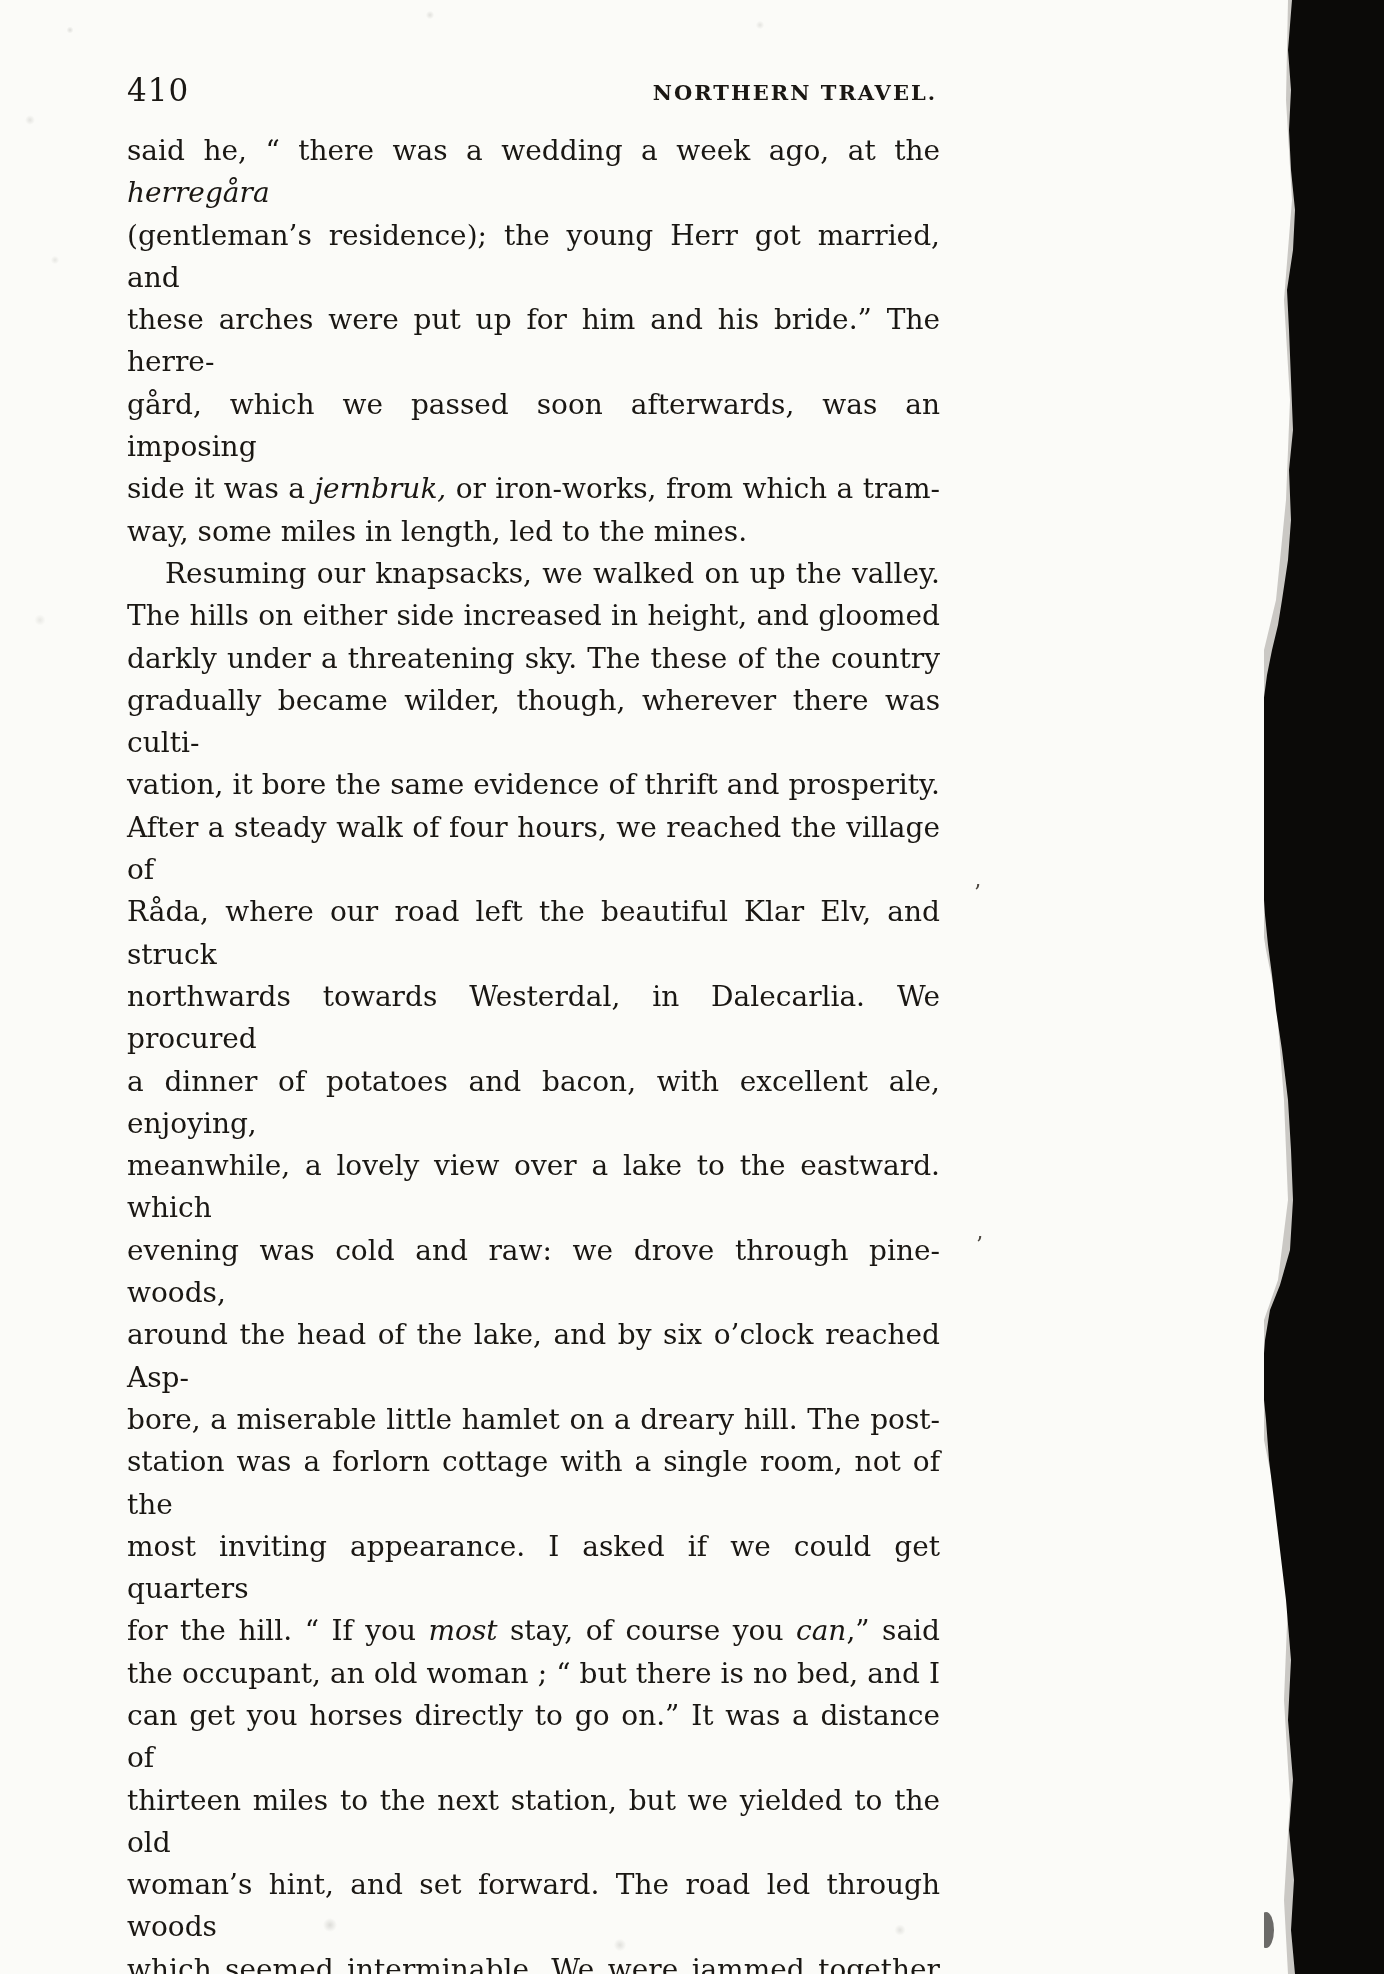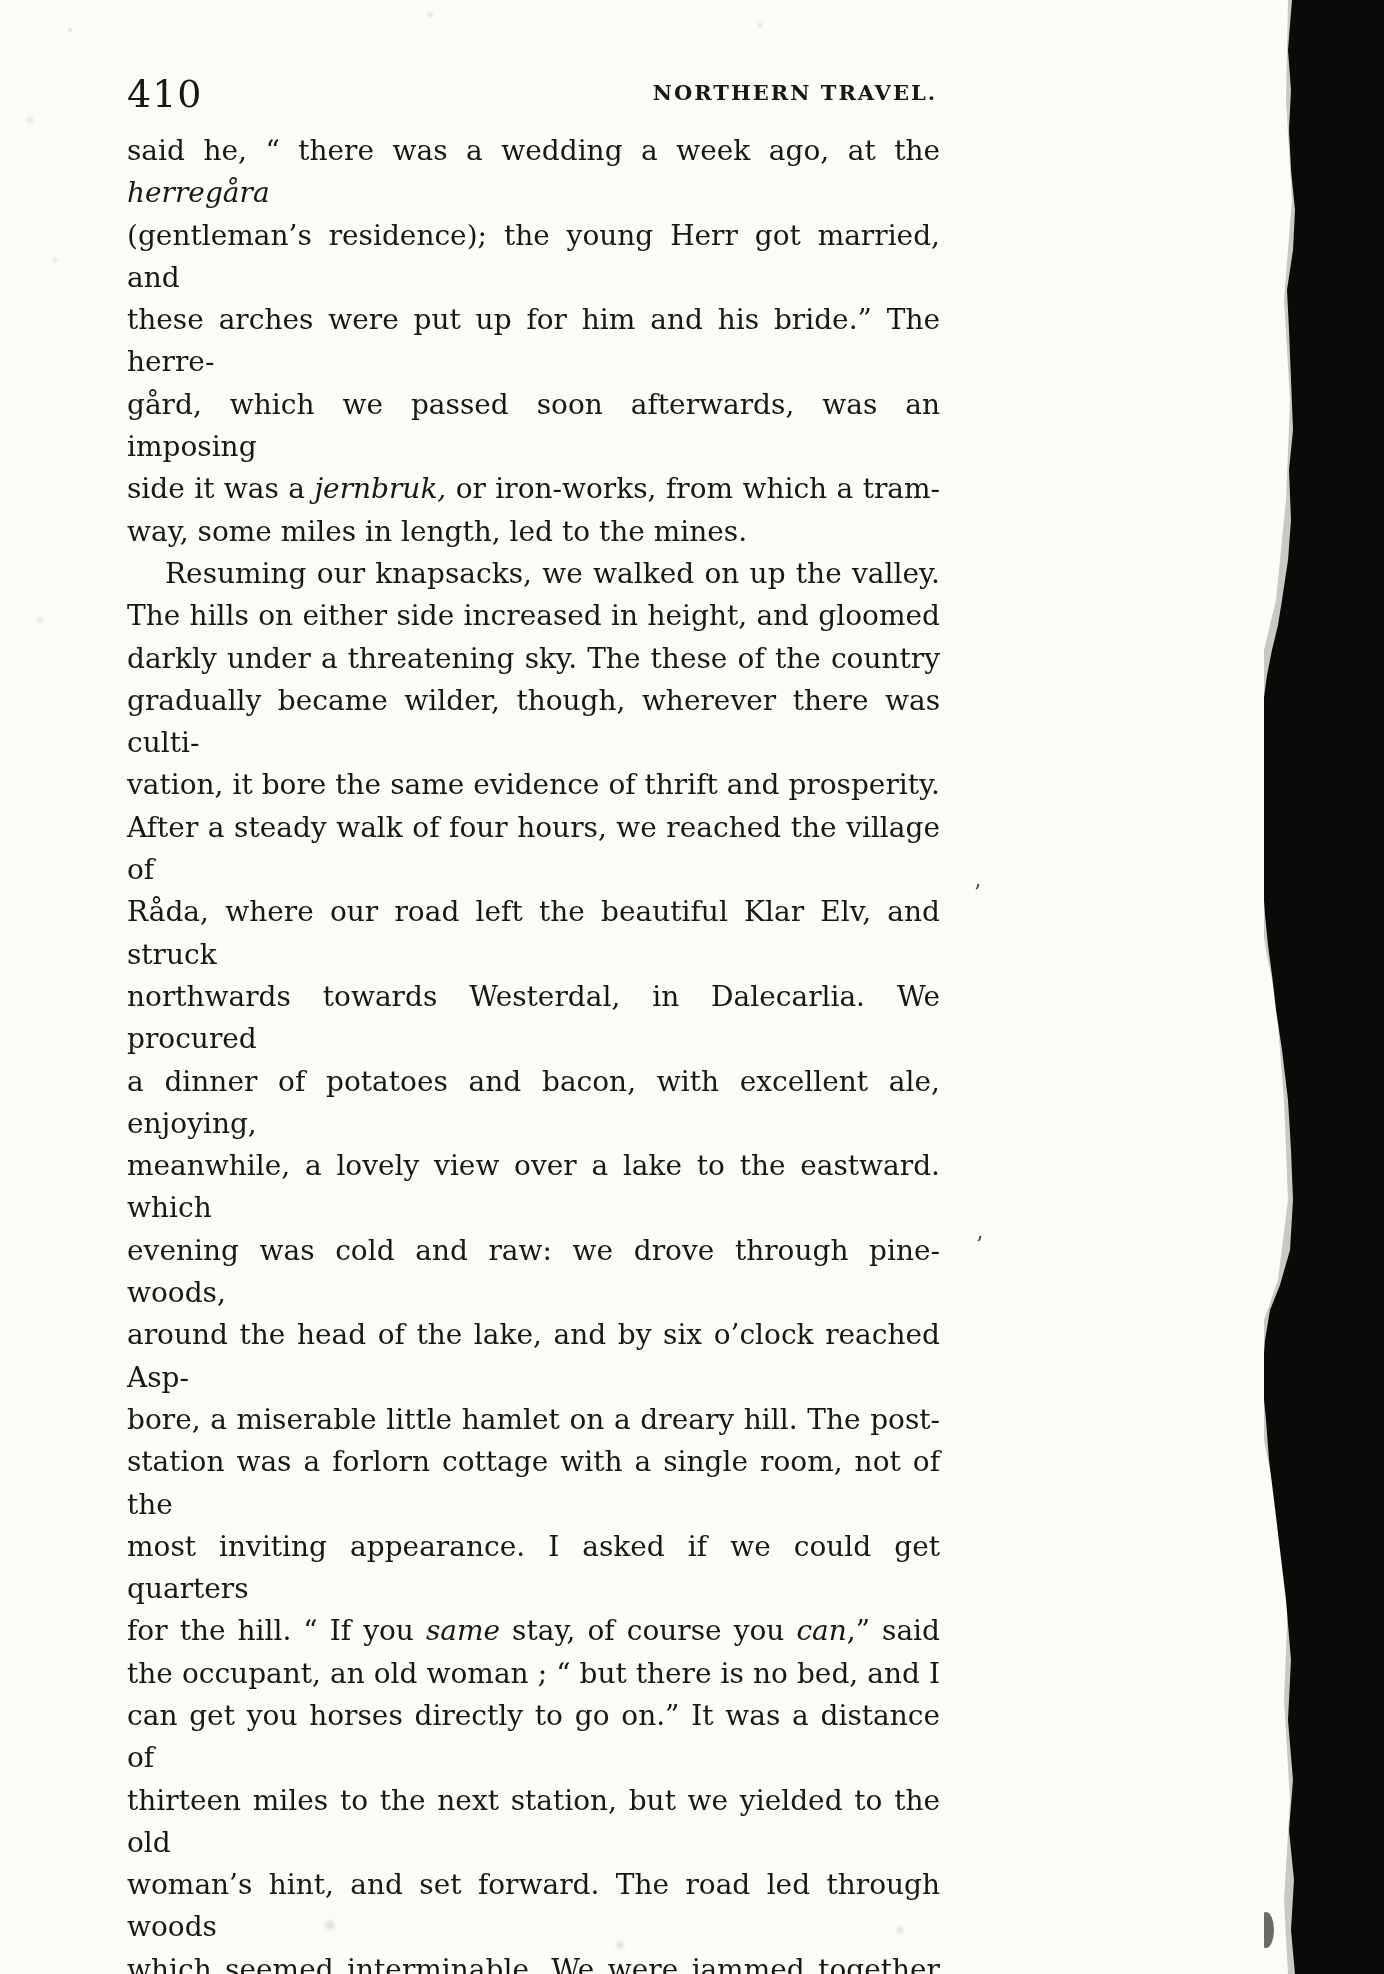--- a/index.html
+++ b/index.html
@@ -21,21 +21,21 @@
       radial-gradient(circle 10px at 330px 1925px, #dcdcd8 0%, rgba(220,220,214,0) 70%),
       radial-gradient(circle 9px at 620px 1945px, #e0e0dc 0%, rgba(224,224,218,0) 70%),
       radial-gradient(circle 8px at 900px 1930px, #e2e2de 0%, rgba(226,226,220,0) 70%),
       radial-gradient(circle 6px at 430px 15px, #e1e1dd 0%, rgba(225,225,219,0) 70%),
       radial-gradient(circle 6px at 760px 25px, #e4e4e0 0%, rgba(228,228,222,0) 70%);
   }
   .page-number {
     position: absolute;
     left: 127px;
     top: 72px;
-    font-size: 38px;
+    font-size: 31px;
     letter-spacing: 1px;
   }
   .running-header {
     position: absolute;
     left: 124px;
     top: 80px;
     width: 813px;
     text-align: right;
     font-size: 21px;
     font-weight: 700;
@@ -96,21 +96,21 @@
       <div class="line"><span>After a steady walk of four hours, we reached the village of</span></div>
       <div class="line"><span>Råda, where our road left the beautiful Klar Elv, and struck</span></div>
       <div class="line"><span>northwards towards Westerdal, in Dalecarlia.  We procured</span></div>
       <div class="line"><span>a dinner of potatoes and bacon, with excellent ale, enjoying,</span></div>
       <div class="line"><span>meanwhile, a lovely view over a lake to the eastward. which</span></div>
       <div class="line"><span>evening was cold and raw: we drove through pine-woods,</span></div>
       <div class="line"><span>around the head of the lake, and by six o’clock reached Asp-</span></div>
       <div class="line"><span>bore, a miserable little hamlet on a dreary hill.  The post-</span></div>
       <div class="line"><span>station was a forlorn cottage with a single room, not of the</span></div>
       <div class="line"><span>most inviting appearance.  I asked if we could get quarters</span></div>
-      <div class="line"><span>for the hill.  “ If you </span><i>same</i><span> stay, of course you </span><i>can</i><span>,” said</span></div>
+      <div class="line"><span>for the hill.  “ If you </span><i>most</i><span> stay, of course you </span><i>can</i><span>,” said</span></div>
       <div class="line"><span>the occupant, an old woman ; “ but there is no bed, and I</span></div>
       <div class="line"><span>can get you horses directly to go on.”  It was a distance of</span></div>
       <div class="line"><span>thirteen miles to the next station, but we yielded to the old</span></div>
       <div class="line"><span>woman’s hint, and set forward.  The road led through woods</span></div>
       <div class="line"><span>which seemed interminable.  We were jammed together into</span></div>
     </div>
 
   <span class="ink-speck s1">’</span>
   <span class="ink-speck s2">’</span>
 

